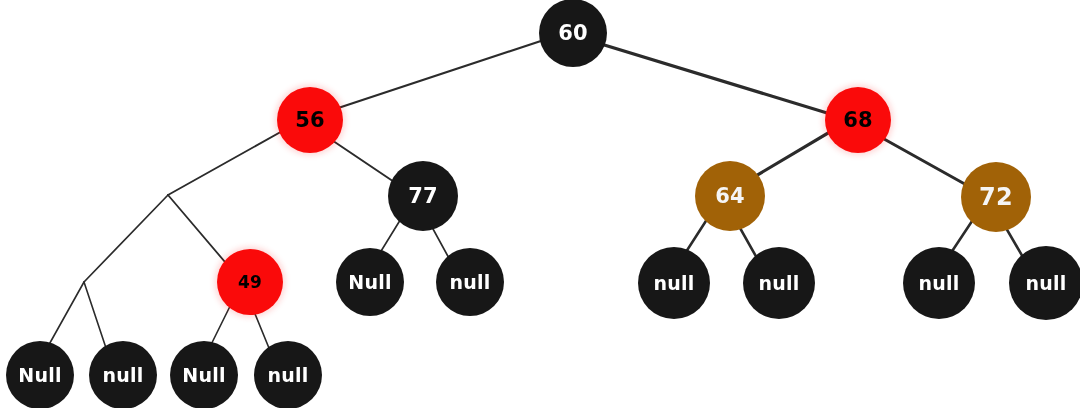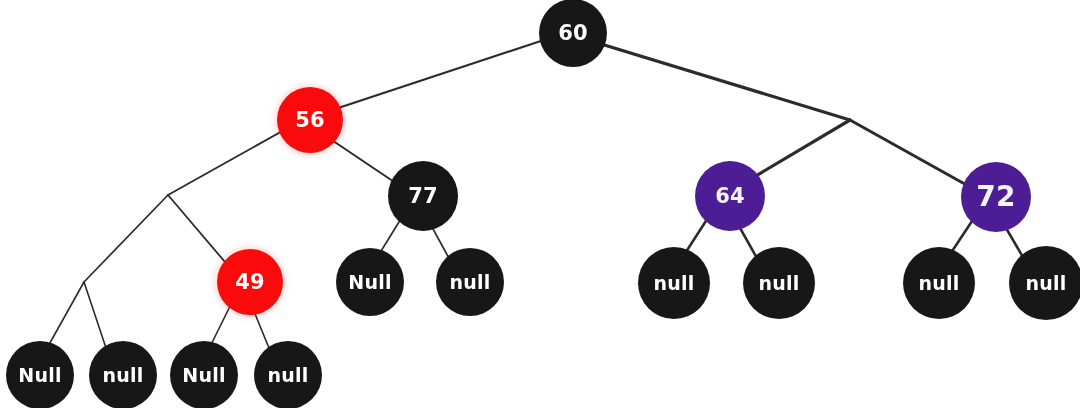--- a/index.html
+++ b/index.html
@@ -43,26 +43,26 @@
   .node .label {
     display: block;
     text-align: center;
     letter-spacing: 0.2px;
   }
   .node.black {
     background: #171717;
     color: #ffffff;
   }
   .node.black-soft {
-    background: #4c1d95;
+    background: #a16207;
     color: #f5f5f5;
   }
   .node.red {
     background: #fa0a0a;
-    color: #ffffff;
+    color: #000000;
     box-shadow: 0 0 6px 2px rgba(250,10,10,0.18);
   }
 </style>
 </head>
 <body>
 
 <div id="canvas">
   <svg id="edge-layer" viewBox="0 0 1080 408" width="1080" height="408" xmlns="http://www.w3.org/2000/svg">
       <line x1="565" y1="33" x2="302" y2="120" stroke="#2b2b2b" stroke-width="2.2" stroke-linecap="round"></line>
       <line x1="565" y1="33" x2="850" y2="120" stroke="#2b2b2b" stroke-width="3.2" stroke-linecap="round"></line>
@@ -83,31 +83,34 @@
       <line x1="242" y1="282" x2="196" y2="375" stroke="#2b2b2b" stroke-width="1.6" stroke-linecap="round"></line>
       <line x1="242" y1="282" x2="280" y2="375" stroke="#2b2b2b" stroke-width="1.6" stroke-linecap="round"></line>
     </svg>
   <div id="node-layer">
       <div class="node black" style="left: 531px; top: -1px; width: 68px; height: 68px;">
         <span class="label" style="font-size: 21px;">60</span>
       </div>
       <div class="node red" style="left: 269px; top: 87px; width: 66px; height: 66px;">
         <span class="label" style="font-size: 21px;">56</span>
       </div>
+      <div class="node red" style="left: 817px; top: 87px; width: 66px; height: 66px;">
+        <span class="label" style="font-size: 21px;">68</span>
+      </div>
       <div class="node black" style="left: 380px; top: 161px; width: 70px; height: 70px;">
         <span class="label" style="font-size: 21px;">77</span>
       </div>
       <div class="node black-soft" style="left: 687px; top: 161px; width: 70px; height: 70px;">
         <span class="label" style="font-size: 21px;">64</span>
       </div>
       <div class="node black-soft" style="left: 953px; top: 162px; width: 70px; height: 70px;">
-        <span class="label" style="font-size: 28px;">72</span>
+        <span class="label" style="font-size: 24px;">72</span>
       </div>
       <div class="node red" style="left: 209px; top: 249px; width: 66px; height: 66px;">
-        <span class="label" style="font-size: 21px;">49</span>
+        <span class="label" style="font-size: 17px;">49</span>
       </div>
       <div class="node black" style="left: 328px; top: 248px; width: 68px; height: 68px;">
         <span class="label" style="font-size: 19px;">Null</span>
       </div>
       <div class="node black" style="left: 428px; top: 248px; width: 68px; height: 68px;">
         <span class="label" style="font-size: 19px;">null</span>
       </div>
       <div class="node black" style="left: 630px; top: 247px; width: 72px; height: 72px;">
         <span class="label" style="font-size: 19px;">null</span>
       </div>

